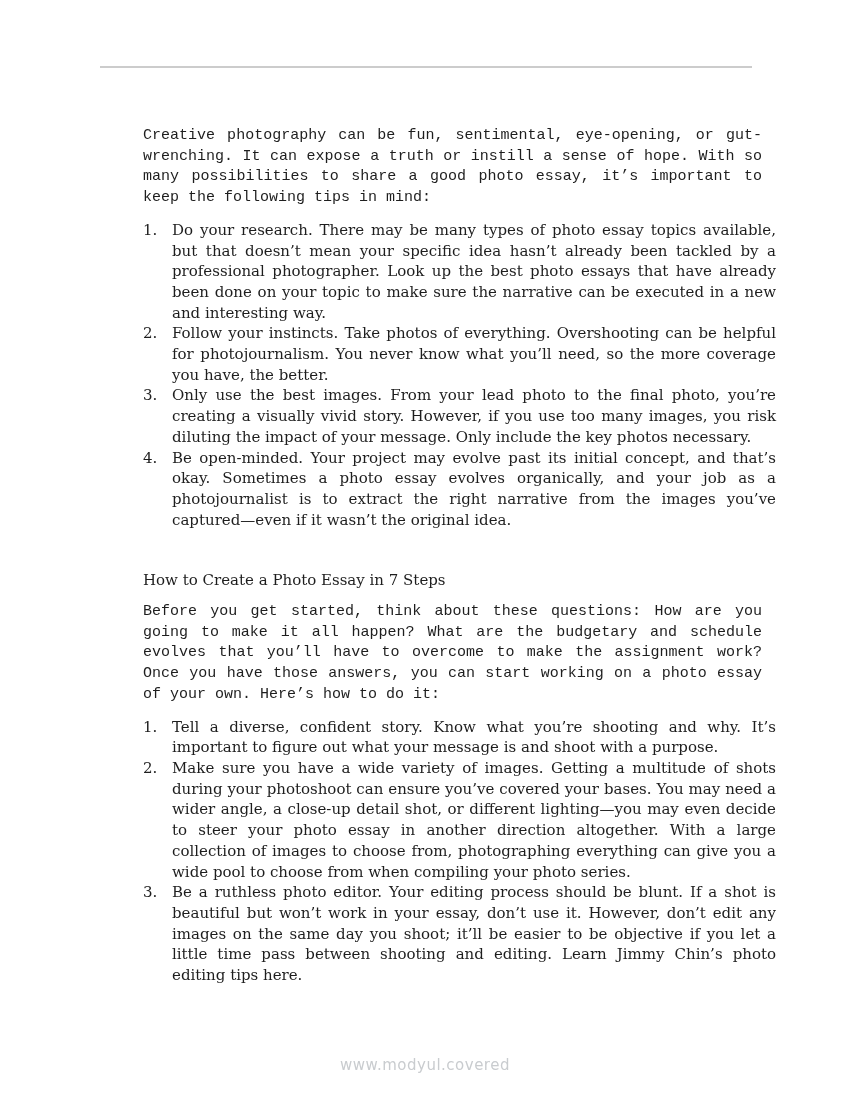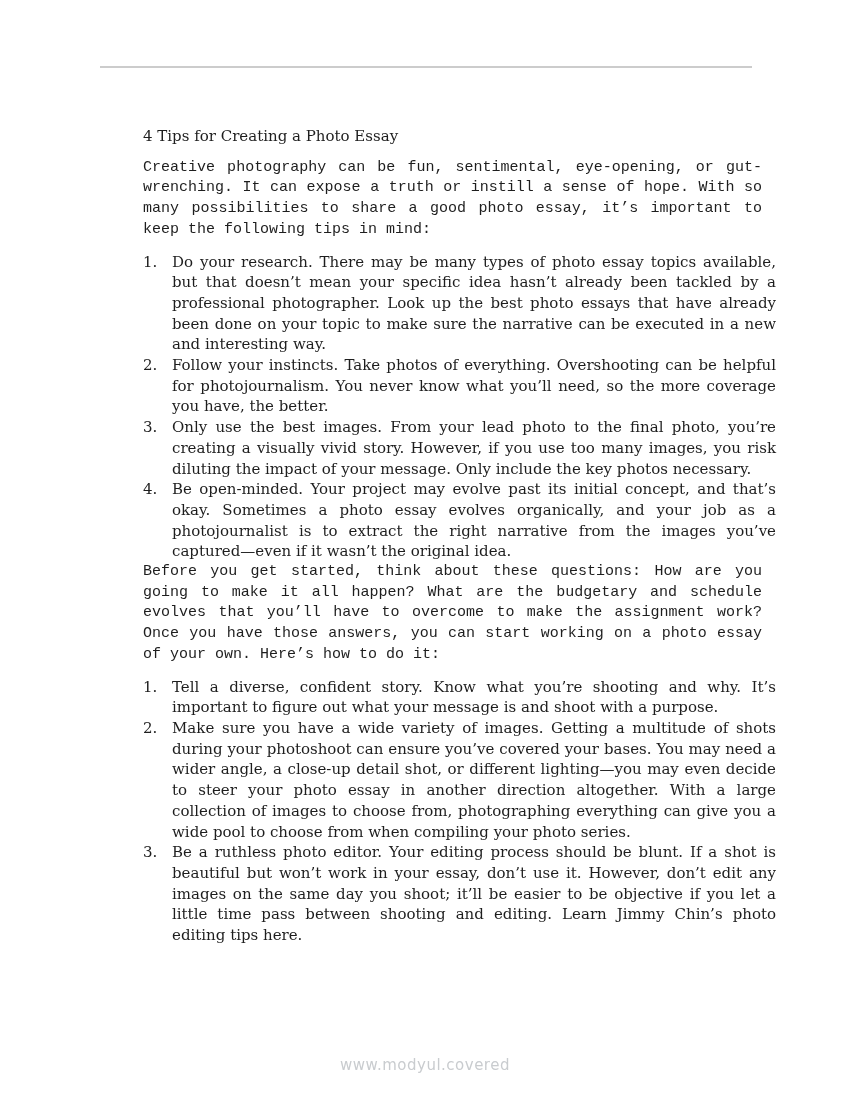--- a/index.html
+++ b/index.html
@@ -74,31 +74,31 @@
 </style>
 </head>
 <body>
 
 <div class="page">
 
   <div class="top-rule"></div>
 
   <div class="content">
 
-    <p class="heading">4 Tips for Creating a Photo Essay</p>
 
     <p class="intro">Creative photography can be fun, sentimental, eye-opening, or gut-wrenching. It can expose a truth or instill a sense of hope. With so many possibilities to share a good photo essay, it’s important to keep the following tips in mind:</p>
 
     <ol class="tips">
       <li>Do your research. There may be many types of photo essay topics available, but that doesn’t mean your specific idea hasn’t already been tackled by a professional photographer. Look up the best photo essays that have already been done on your topic to make sure the narrative can be executed in a new and interesting way.</li>
       <li>Follow your instincts. Take photos of everything. Overshooting can be helpful for photojournalism. You never know what you’ll need, so the more coverage you have, the better.</li>
       <li>Only use the best images. From your lead photo to the final photo, you’re creating a visually vivid story. However, if you use too many images, you risk diluting the impact of your message. Only include the key photos necessary.</li>
       <li>Be open-minded. Your project may evolve past its initial concept, and that’s okay. Sometimes a photo essay evolves organically, and your job as a photojournalist is to extract the right narrative from the images you’ve captured—even if it wasn’t the original idea.</li>
     </ol>
 
+    <p class="heading heading-2">How to Create a Photo Essay in 7 Steps</p>
 
     <p class="intro">Before you get started, think about these questions: How are you going to make it all happen? What are the budgetary and schedule evolves that you’ll have to overcome to make the assignment work? Once you have those answers, you can start working on a photo essay of your own. Here’s how to do it:</p>
 
     <ol class="tips">
       <li>Tell a diverse, confident story. Know what you’re shooting and why. It’s important to figure out what your message is and shoot with a purpose.</li>
       <li>Make sure you have a wide variety of images. Getting a multitude of shots during your photoshoot can ensure you’ve covered your bases. You may need a wider angle, a close-up detail shot, or different lighting—you may even decide to steer your photo essay in another direction altogether. With a large collection of images to choose from, photographing everything can give you a wide pool to choose from when compiling your photo series.</li>
       <li>Be a ruthless photo editor. Your editing process should be blunt. If a shot is beautiful but won’t work in your essay, don’t use it. However, don’t edit any images on the same day you shoot; it’ll be easier to be objective if you let a little time pass between shooting and editing. Learn Jimmy Chin’s photo editing tips here.</li>
     </ol>
 
   </div>

